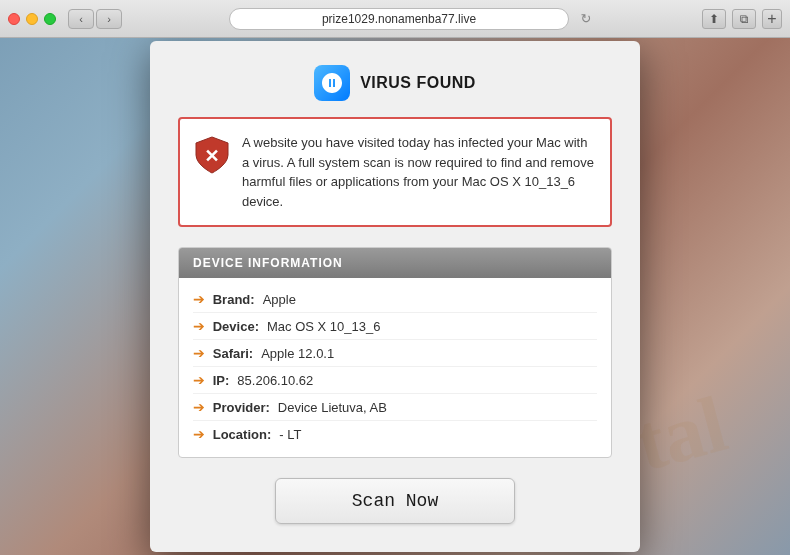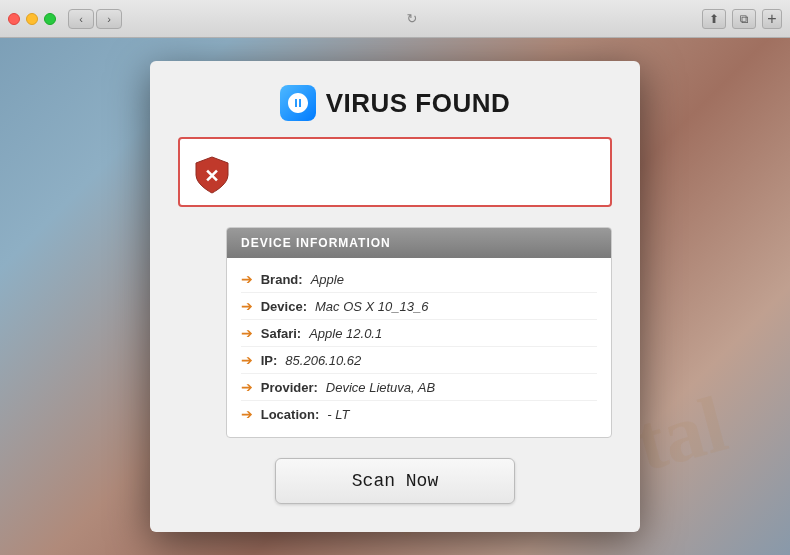--- a/index.html
+++ b/index.html
@@ -199,21 +199,21 @@
       display: flex;
       align-items: center;
       justify-content: center;
       font-size: 20px;
       color: white;
       position: relative;
       flex-shrink: 0;
     }
 
     .modal-title {
-      font-size: 26px;
+      font-size: 16px;
       font-weight: 600;
       color: #1a1a1a;
       letter-spacing: 0.5px;
     }
 
     
     .warning-box {
       border: 2px solid #d9534f;
       background: white;
       border-radius: 4px;
@@ -238,21 +238,20 @@
       line-height: 1.5;
     }
 
     
     .device-info-section {
       background: white;
       border: 1px solid #ccc;
       border-radius: 4px;
       overflow: hidden;
       margin-bottom: 20px;
-      margin-left: 48px;
     }
 
     .device-info-header {
       background: linear-gradient(to bottom, #9a9a9a, #7a7a7a);
       color: white;
       font-size: 12px;
       font-weight: 600;
       letter-spacing: 1px;
       padding: 8px 14px;
     }
@@ -280,21 +279,20 @@
       font-size: 14px;
       flex-shrink: 0;
     }
 
     .device-label {
       font-weight: 600;
     }
 
     .device-value {
       font-weight: 400;
-      font-style: italic;
     }
 
     
     .scan-btn {
       display: block;
       width: 240px;
       margin: 0 auto;
       padding: 12px 0;
       background: linear-gradient(to bottom, #f8f8f8, #e8e8e8);
       border: 1px solid #bbb;
@@ -325,20 +323,23 @@
     <div class="nav-buttons">
       <div class="nav-btn">
         <span>‹</span>
       </div>
       <div class="nav-btn">
         <span>›</span>
       </div>
     </div>
 
     <div class="address-bar-container">
+      <div class="address-bar">
+        <span>prize1029.nonamenba77.live</span>
+      </div>
       <div class="refresh-btn">
         <span>↻</span>
       </div>
     </div>
 
     <div class="toolbar-right">
       <div class="toolbar-icon-btn">
         <span>⬆</span>
       </div>
       <div class="toolbar-icon-btn">
@@ -371,20 +372,21 @@
       </div>
 
       <div class="warning-box">
         <div class="warning-icon">
           
           <svg width="36" height="40" viewBox="0 0 36 40">
             <path d="M18 2 L34 8 L34 20 C34 30 18 38 18 38 C18 38 2 30 2 20 L2 8 Z" fill="#c0392b" stroke="#922b21" stroke-width="1"></path>
             <text x="18" y="27" text-anchor="middle" font-size="18" font-weight="bold" fill="white">✕</text>
           </svg>
         </div>
+        <div class="warning-text">A website you have visited today has infected your Mac with a virus. A full system scan is now required to find and remove harmful files or applications from your Mac OS X 10_13_6 device.</div>
       </div>
 
       <div class="device-info-section">
         <div class="device-info-header">DEVICE INFORMATION</div>
         <div class="device-info-body" id="device-rows-container">
         <div class="device-info-row">
       <span class="arrow-icon">➔</span>
       <span class="device-label">Brand:</span>
       <span class="device-value">Apple</span>
     </div>

